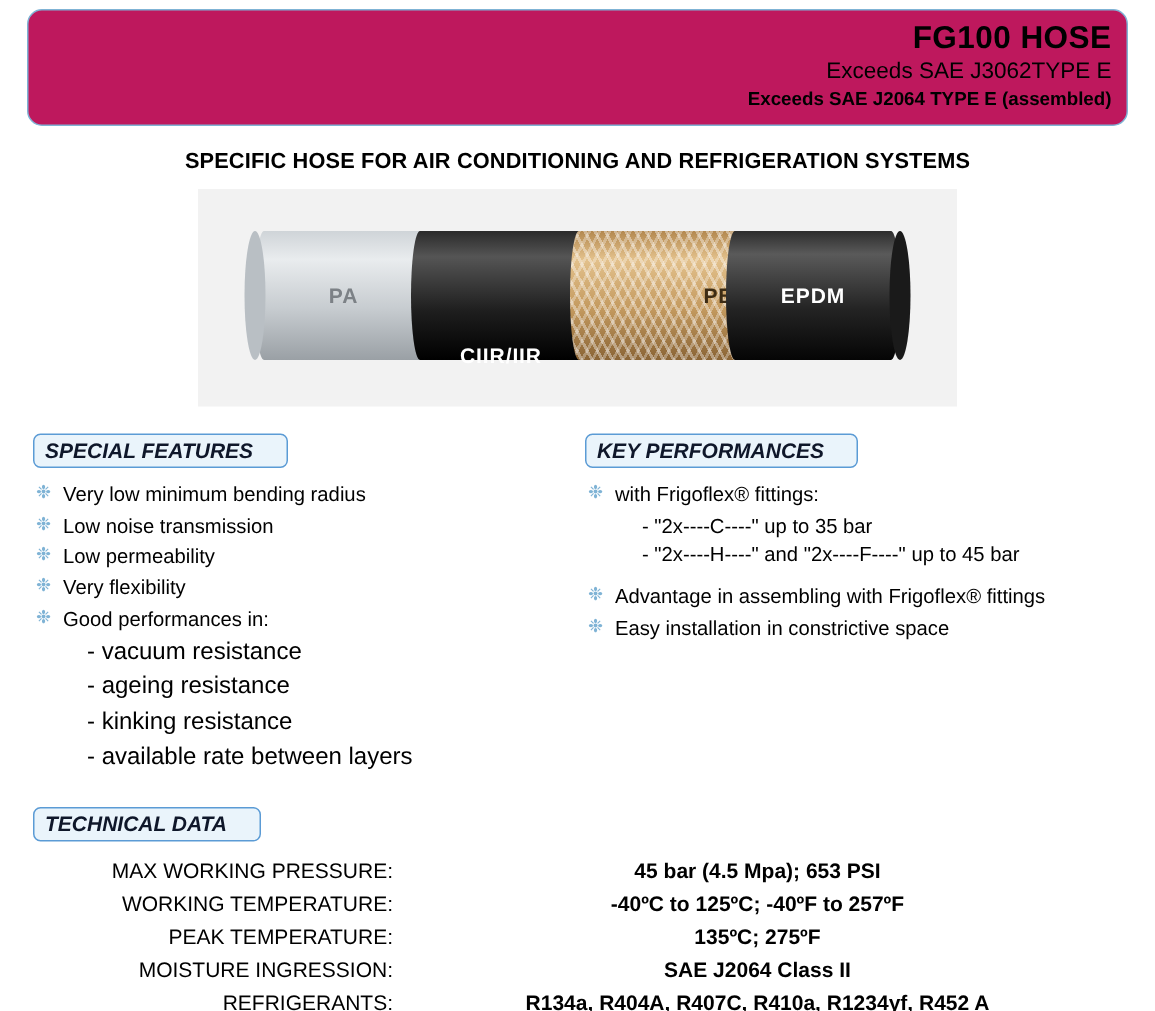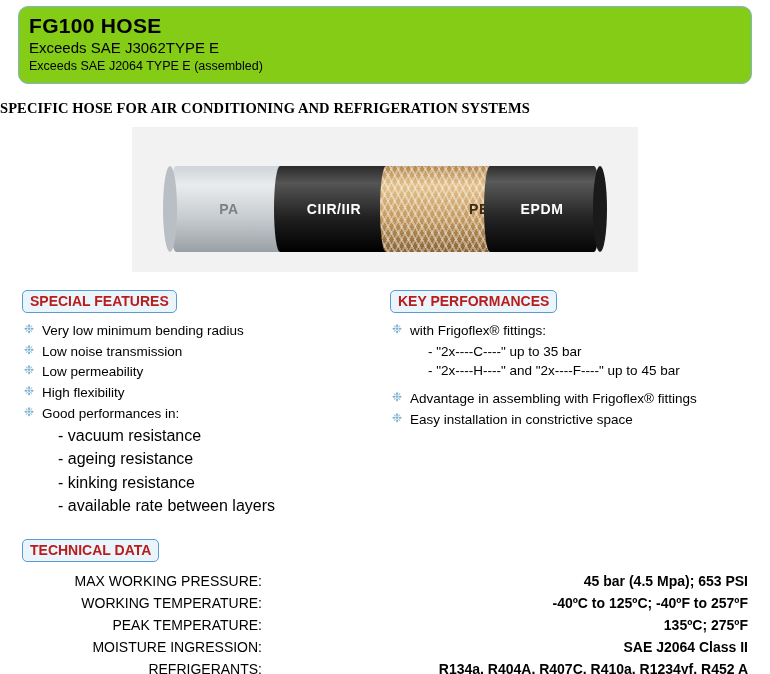--- a/index.html
+++ b/index.html
@@ -14,61 +14,62 @@
     color: #000000;
     position: relative;
     overflow: hidden;
   }
 
   
   .header-banner {
     margin: 6px 18px 0 18px;
     border: 1px solid #7fb3d5;
     border-radius: 10px;
-    background: #84cc16;
+    background: #be185d;
     padding: 6px 10px 8px 10px;
-    text-align: left;
+    text-align: right;
   }
   .header-title {
     font-size: 21px;
     font-weight: bold;
     letter-spacing: 0.3px;
     line-height: 1.2;
   }
   .header-sub1 {
     font-size: 15px;
     line-height: 1.35;
   }
   .header-sub2 {
     font-size: 12.5px;
     line-height: 1.35;
+    font-weight: bold;
   }
 
   
   .section-heading {
+    text-align: center;
     font-size: 14.5px;
     font-weight: bold;
     margin-top: 16px;
     letter-spacing: 0.1px;
-    font-family: Liberation Serif, serif;
   }
 
   
   .product-figure {
     margin: 10px auto 0 auto;
     width: 506px;
     height: 145px;
     background: #f2f2f2;
     position: relative;
     overflow: hidden;
   }
   .hose {
     position: absolute;
     left: 38px;
-    top: 39px;
+    top: 28px;
     width: 430px;
     height: 86px;
   }
   .layer {
     position: absolute;
     top: 0;
     height: 86px;
     border-radius: 6px / 43px;
   }
   .layer-label {
@@ -91,21 +92,21 @@
     position: absolute;
     left: -7px; top: 0;
     width: 14px; height: 86px;
     border-radius: 50%;
     background: #b9bfc4;
   }
   .layer-ciir {
     left: 104px; width: 120px;
     background: linear-gradient(to bottom, #2a2a2a 0%, #555 20%, #1e1e1e 62%, #000 100%);
   }
-  .layer-ciir .layer-label { color: #ffffff; }
+  .layer-ciir .layer-label { color: #ffffff; margin-top: 40px; }
   .layer-pet {
     left: 210px; width: 118px;
     background:
       repeating-linear-gradient(62deg, rgba(255,255,255,0.38) 0 2px, rgba(0,0,0,0.0) 2px 6px),
       repeating-linear-gradient(-62deg, rgba(255,255,255,0.30) 0 2px, rgba(0,0,0,0.0) 2px 6px),
       linear-gradient(to bottom, #b3884f 0%, #e3c18c 22%, #c49a5f 60%, #8a6435 100%);
   }
   .layer-pet .layer-label { color: #3d2c14; text-align: right; }
   .layer-epdm {
     left: 314px; width: 116px;
@@ -120,24 +121,25 @@
     border-radius: 50%;
     background: #1a1a1a;
   }
 
   
   .box-heading {
     display: inline-block;
     border: 1px solid #5b9bd5;
     border-radius: 5px;
     background: #eaf4fb;
-    padding: 2px 7px 3px 7px;
+    padding: 2px 22px 3px 7px;
     font-size: 14px;
     font-weight: bold;
-    color: #b91c1c;
+    color: #0f172a;
+    font-style: italic;
   }
 
   
   .columns {
     position: relative;
     margin-top: 18px;
     padding: 0 22px;
     display: flex;
   }
   .col-left { width: 370px; }
@@ -189,21 +191,21 @@
     vertical-align: top;
   }
   td.tech-label {
     text-align: right;
     white-space: nowrap;
     padding-right: 6px;
     width: 240px;
   }
   td.tech-value {
     font-weight: bold;
-    text-align: right;
+    text-align: center;
   }
 </style>
 </head>
 <body>
 
 <div class="header-banner">
   <div class="header-title">FG100 HOSE</div>
   <div class="header-sub1">Exceeds SAE J3062TYPE E</div>
   <div class="header-sub2">Exceeds SAE J2064 TYPE E (assembled)</div>
 </div>
@@ -239,21 +241,21 @@
       <li>
         <span class="bullet-mark">❉</span>
         <span>Low noise transmission</span>
       </li>
       <li>
         <span class="bullet-mark">❉</span>
         <span>Low permeability</span>
       </li>
       <li>
         <span class="bullet-mark">❉</span>
-        <span>High flexibility</span>
+        <span>Very flexibility</span>
       </li>
       <li>
         <span class="bullet-mark">❉</span>
         <span>Good performances in:</span>
       </li>
     </ul>
     <div class="sub-line">- vacuum resistance</div>
     <div class="sub-line">- ageing resistance</div>
     <div class="sub-line">- kinking resistance</div>
     <div class="sub-line">- available rate between layers</div>

